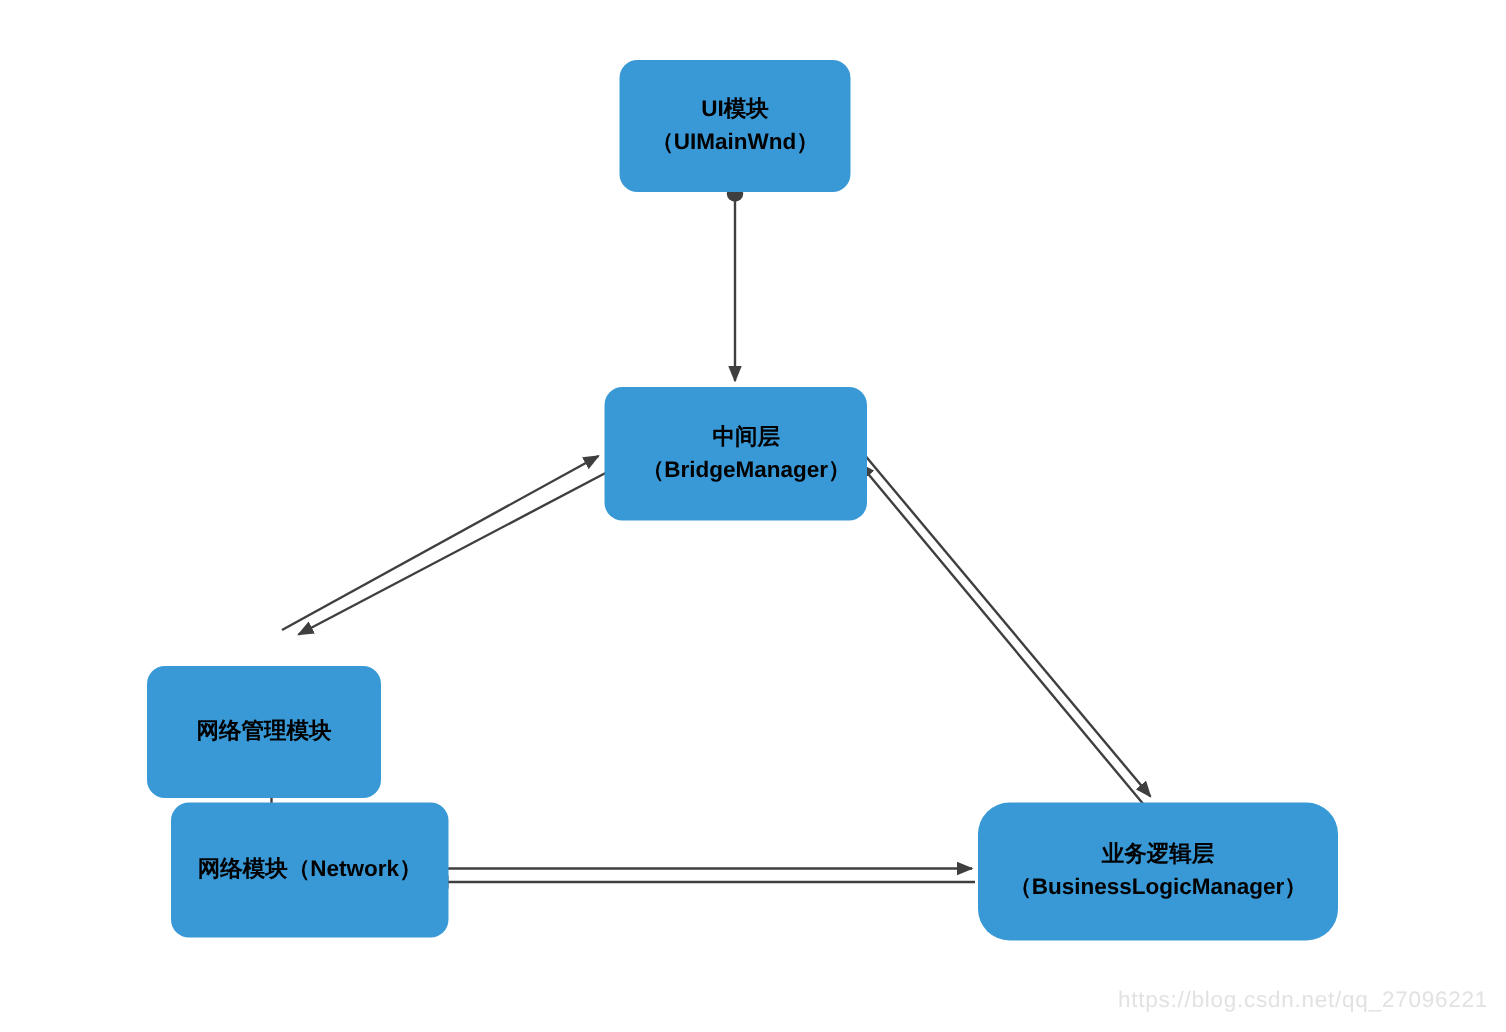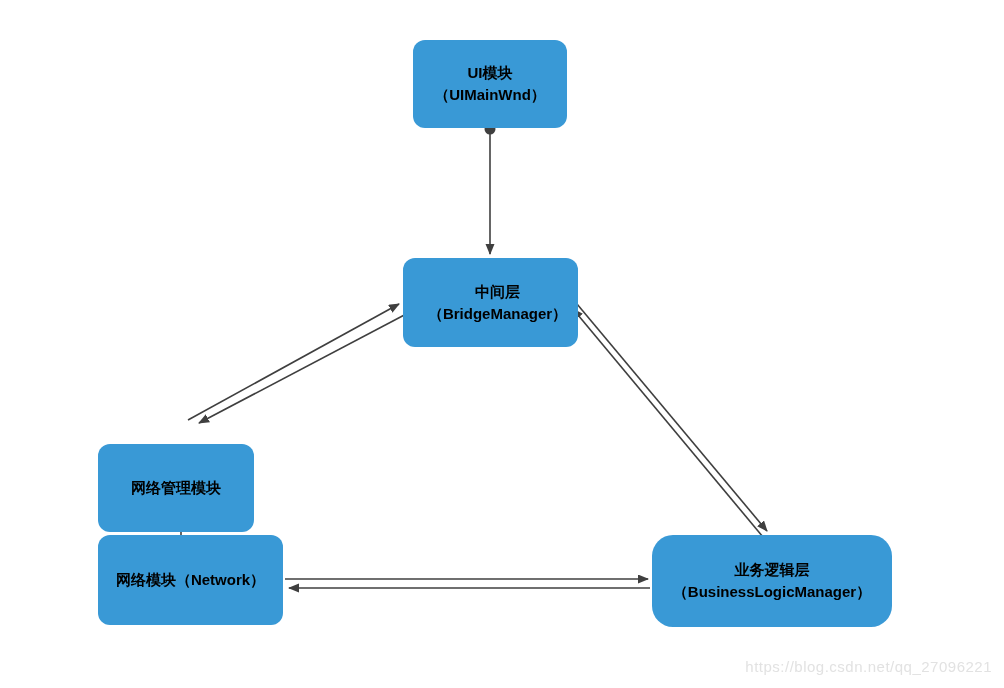--- a/index.html
+++ b/index.html
@@ -46,21 +46,21 @@
     text-align:center;
     color:var(--node-text);
     font-weight:bold;
     font-size:15px;
     line-height:22px;
   }
   .node span{display:block;white-space:nowrap;}
   .node-ui{       left:413px; top:40px;  width:154px; height:88px; }
   .node-bridge{   left:403px; top:258px; width:175px; height:89px;padding-left:14px; }
   .node-netmgr{   left:98px;  top:420px; width:156px; height:88px;margin-top:24px; }
-  .node-network{  left:98px;  top:535px; width:185px; height:90px; }
+  .node-network{  left:114px;  top:535px; width:185px; height:90px; }
   .node-business{ left:652px; top:535px; width:240px; height:92px;border-radius:21px; }
   .watermark{
     position:absolute;
     right:12px;
     bottom:13px;
     color:var(--watermark);
     font-size:15px;
     font-weight:normal;
     letter-spacing:0.5px;
     white-space:nowrap;

